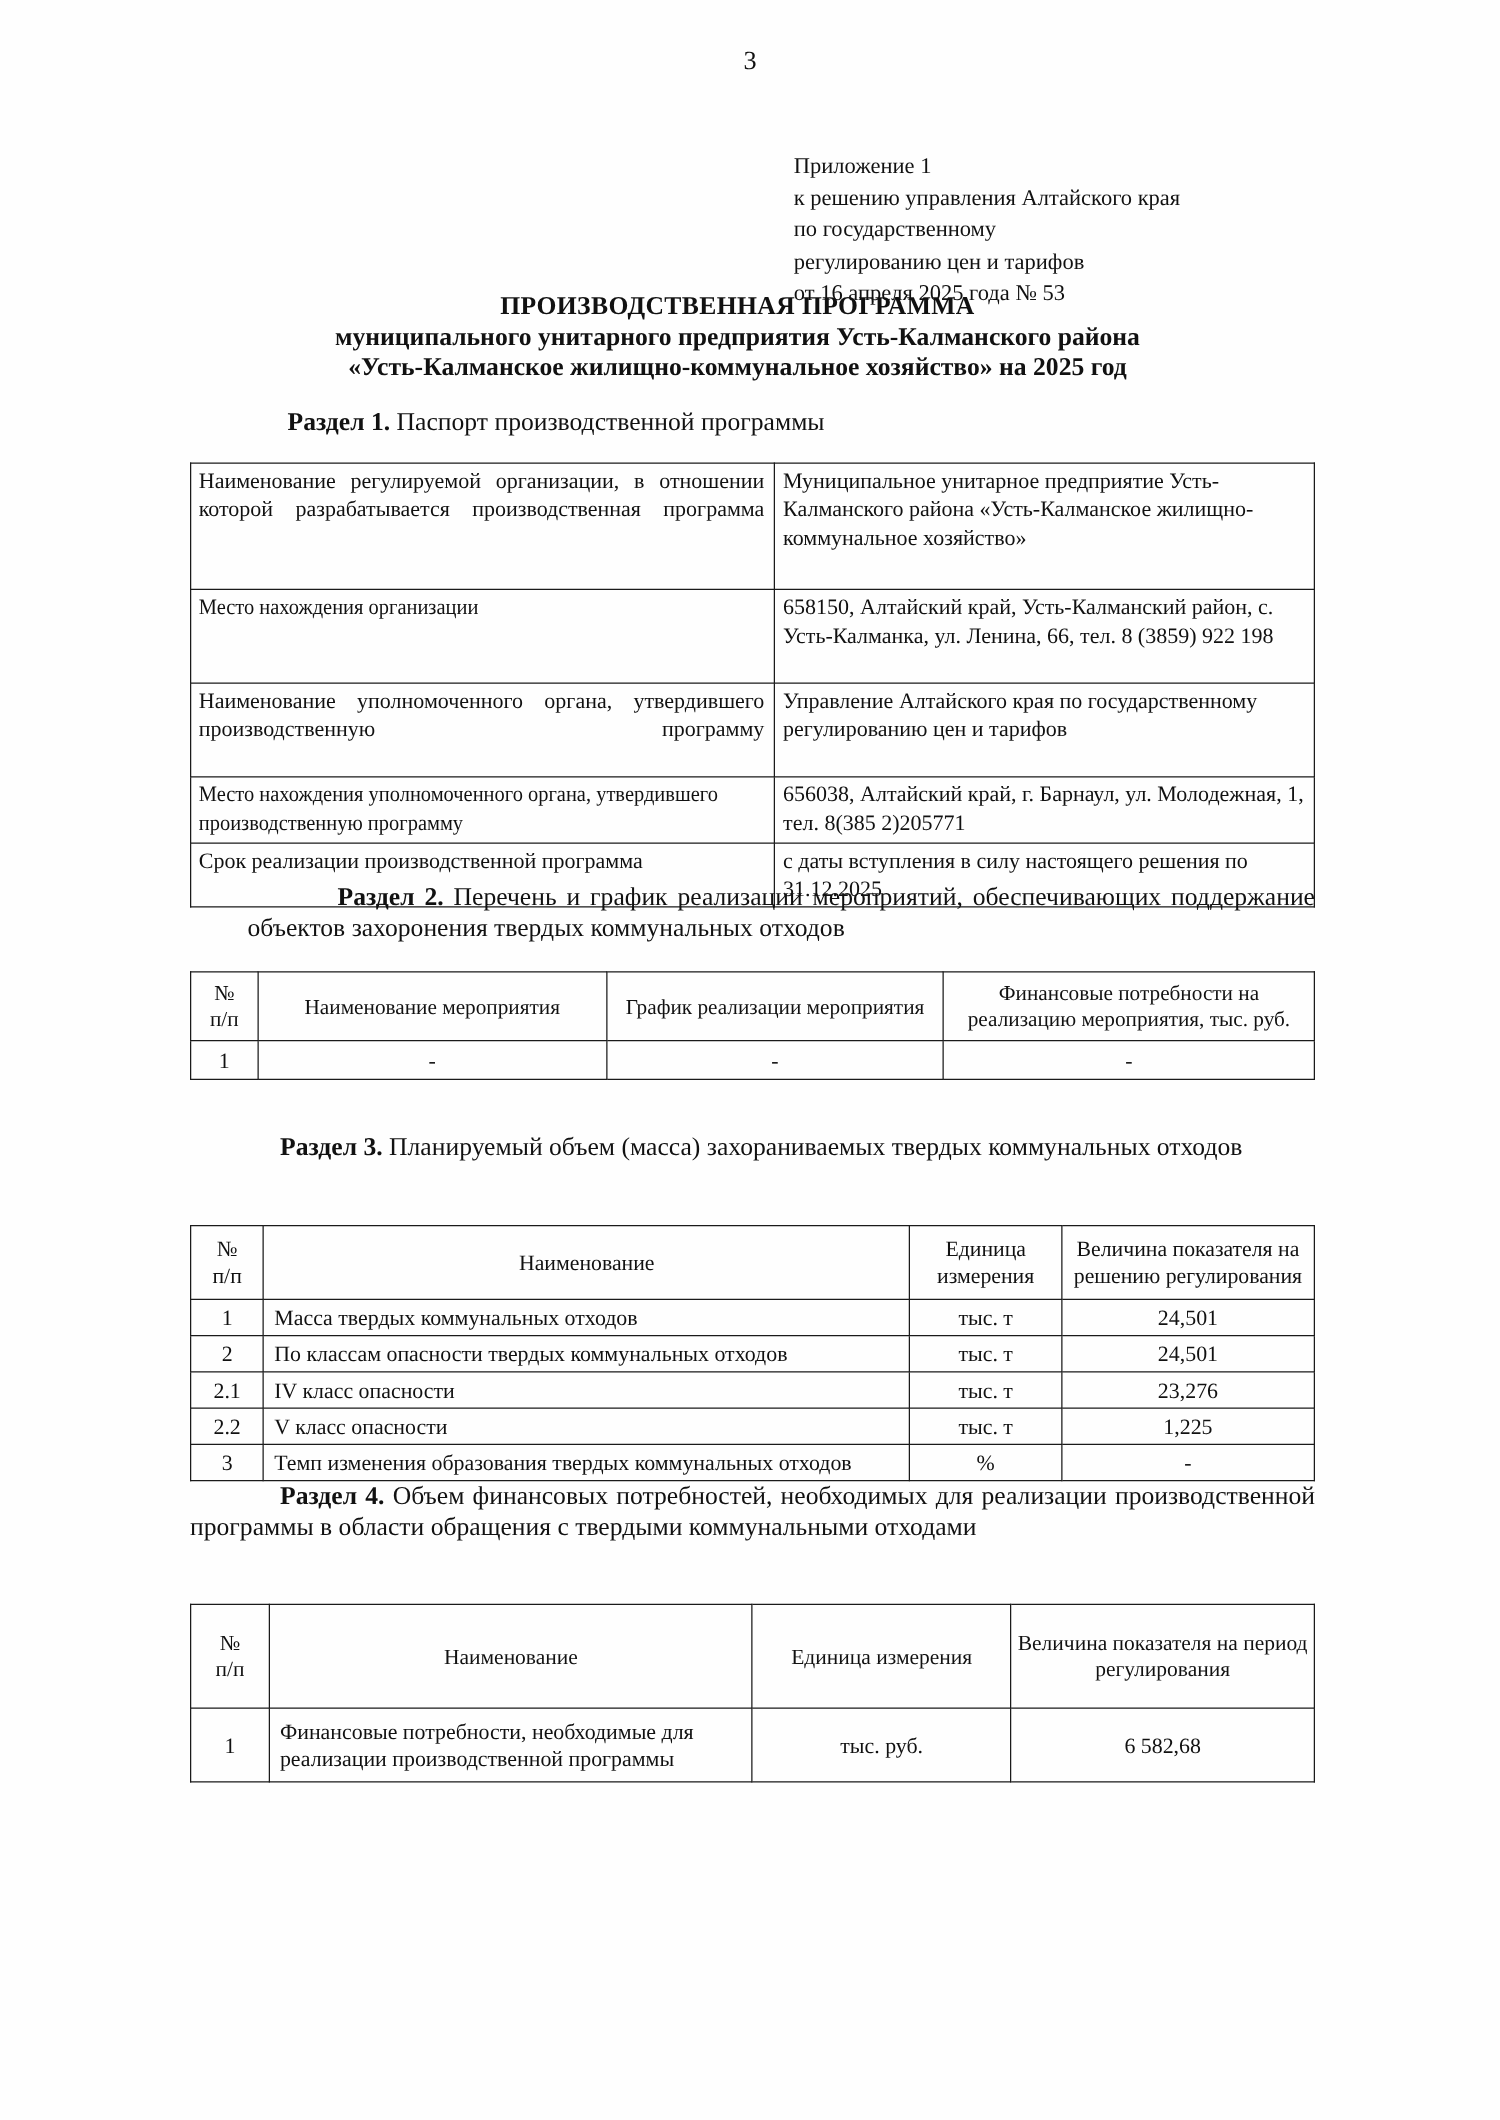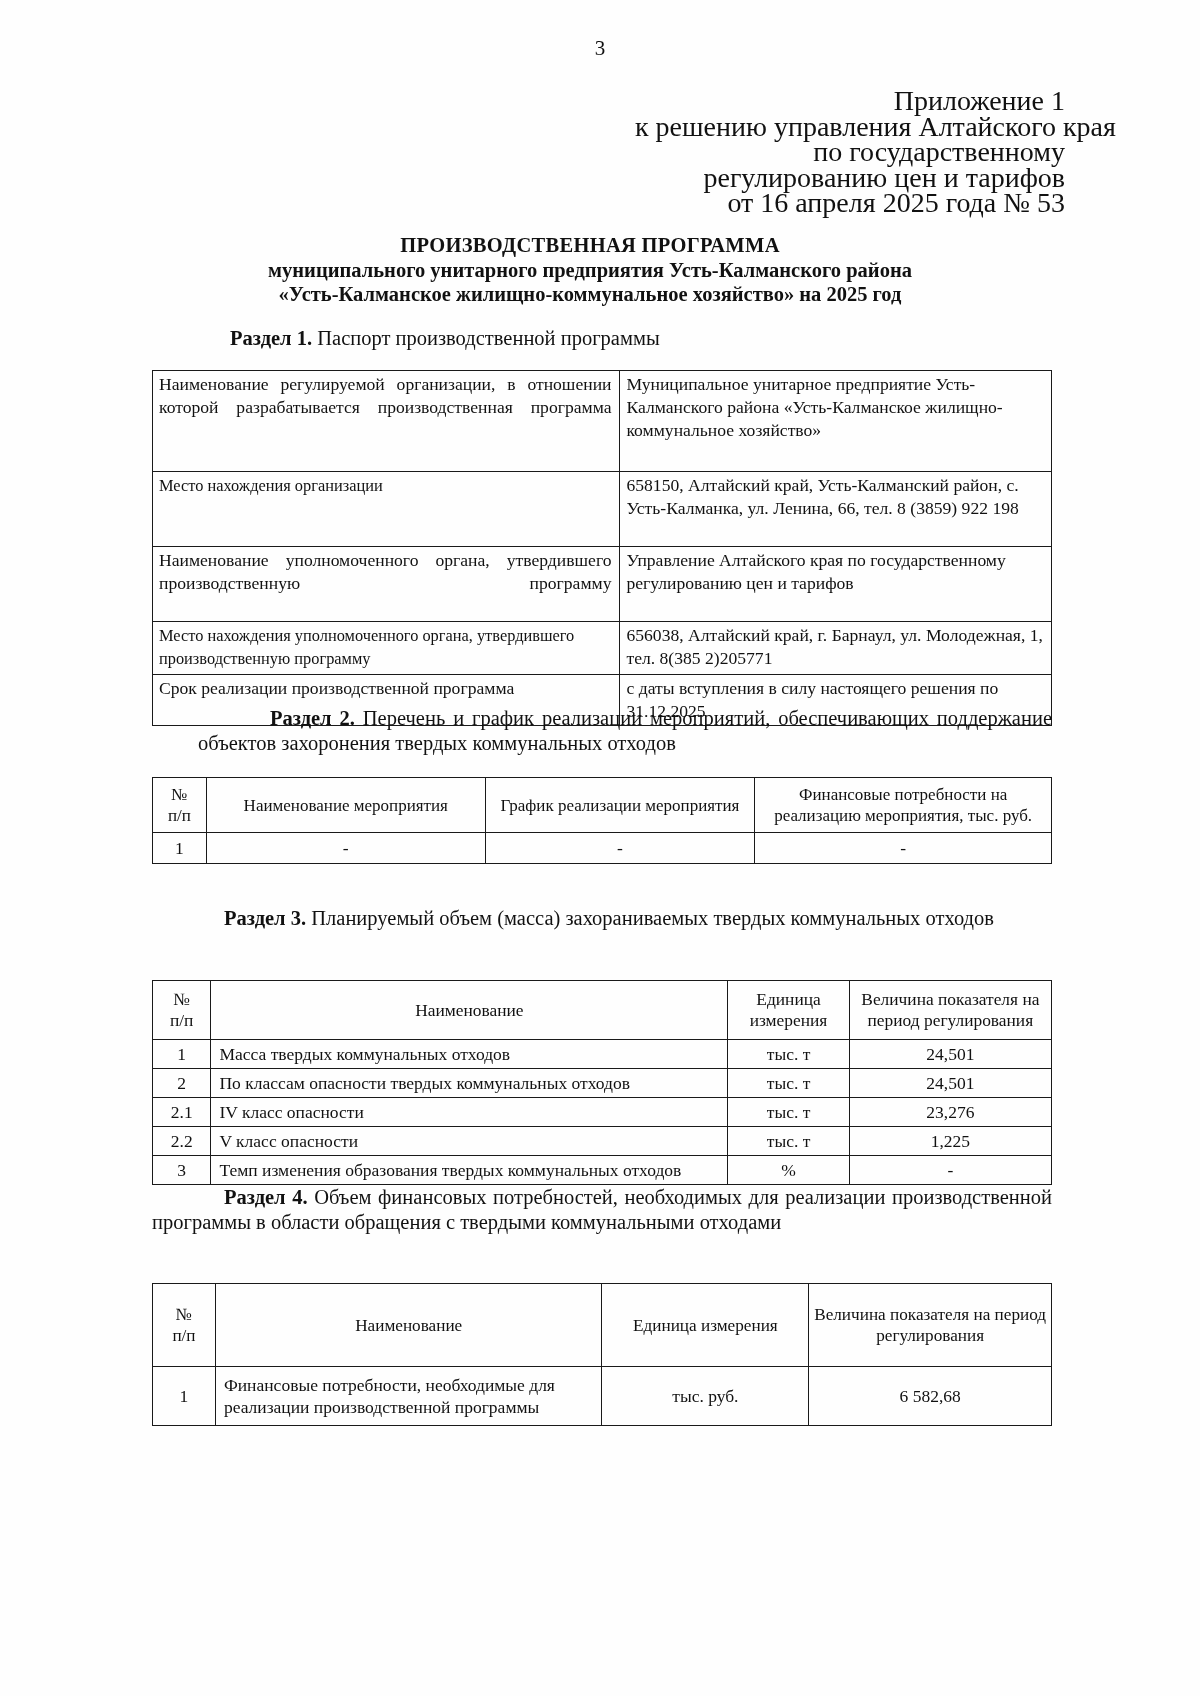--- a/index.html
+++ b/index.html
@@ -28,26 +28,26 @@
     left: 0;
     width: 1200px;
     text-align: center;
     font-size: 21px;
     font-family: "Liberation Serif", serif;
   }
 
   
   .appendix {
     position: absolute;
-    top: 88px;
+    top: 120px;
     left: 635px;
     width: 430px;
-    font-size: 28px;
+    font-size: 18px;
     line-height: 25.5px;
-    text-align: right;
+    text-align: left;
   }
   .appendix div { white-space: nowrap; }
 
   
   .doc-title {
     position: absolute;
     top: 233px;
     left: 140px;
     width: 900px;
     text-align: center;
@@ -242,21 +242,21 @@
             <div>№</div>
             <div>п/п</div>
           </th>
           <th style="width:57.5%;">Наименование</th>
           <th style="width:13.5%;">
             <div>Единица</div>
             <div>измерения</div>
           </th>
           <th style="width:22.5%;">
             <div>Величина показателя на</div>
-            <div>период регулирования</div>
+            <div>решению регулирования</div>
           </th>
         </tr>
       </thead>
       <tbody>
         <tr>
           <td class="c">1</td>
           <td class="l">Масса твердых коммунальных отходов</td>
           <td class="c">тыс. т</td>
           <td class="c">24,501</td>
         </tr>

